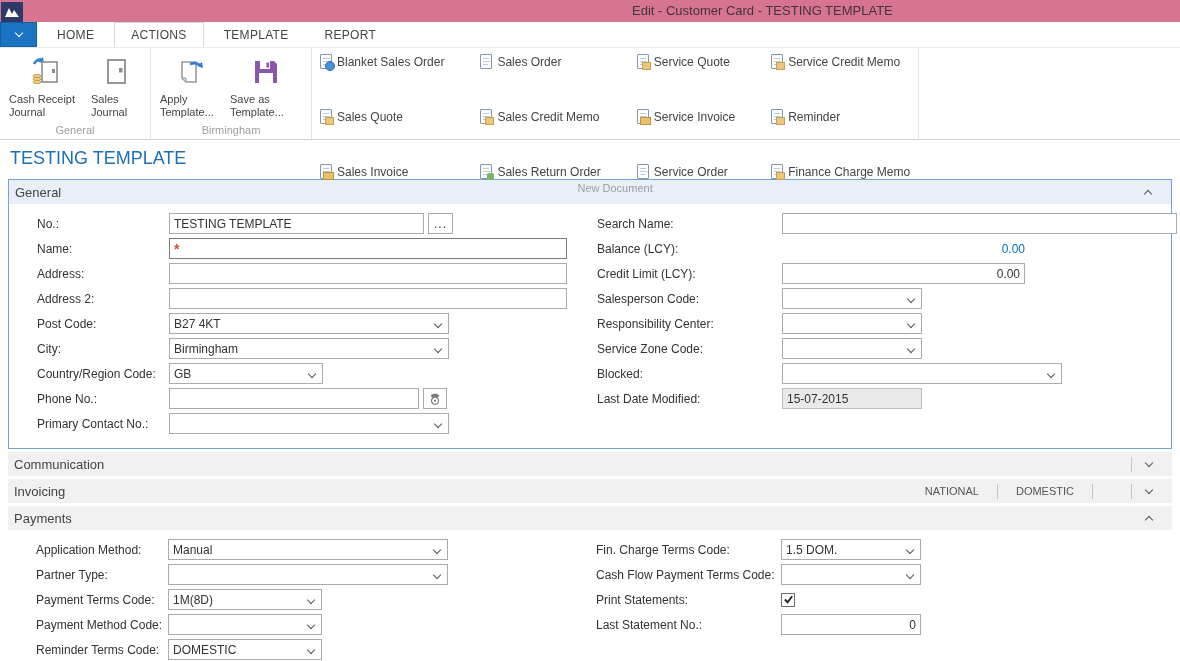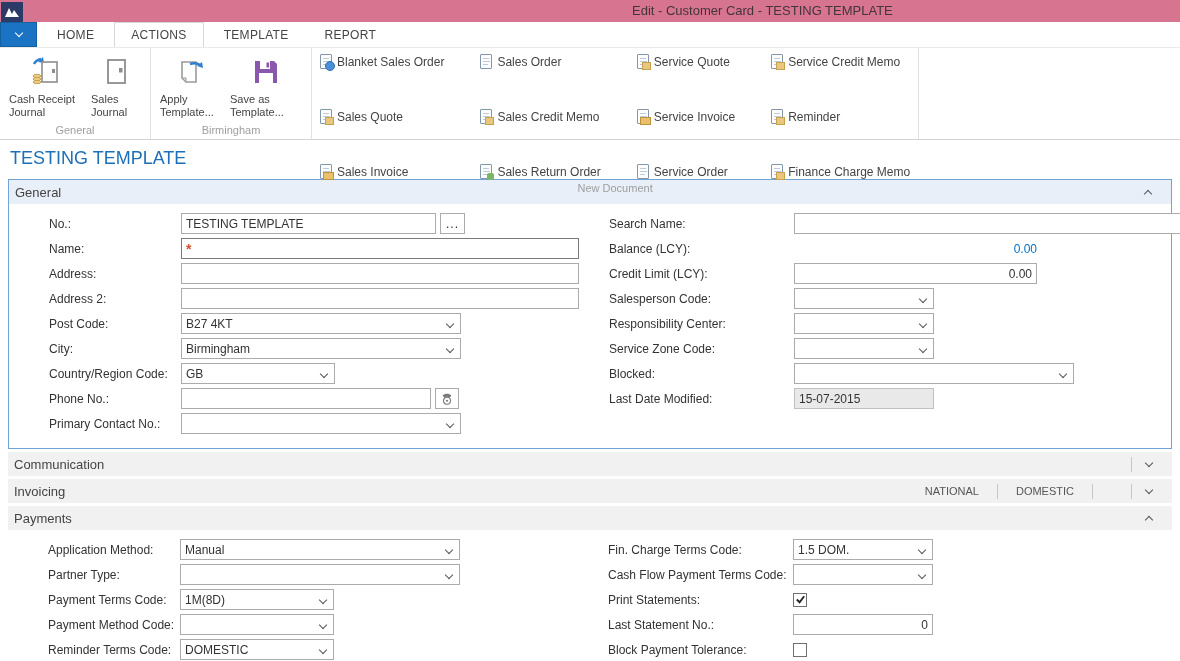--- a/index.html
+++ b/index.html
@@ -51,21 +51,21 @@
   .ft-spacer { flex:1; }
   .ft-sum { font-size:11px; color:#555; padding:0 14px; }
   .vsep { width:1px; height:15px; background:#c6c6c6; margin:0 4px; }
   .chevbtn { width:26px; display:flex; align-items:center; justify-content:center; }
   .chev { display:inline-block; width:6px; height:6px; border-right:1.6px solid #555; border-bottom:1.6px solid #555; transform:rotate(45deg); margin-top:-3px; }
   .chev.up { transform:rotate(-135deg); margin-top:3px; }
   .collapsed-header { margin-top:3px; }
 
   
   .fields { display:flex; padding:7px 0 12px 28px; background:#fff; }
-  .colL { width:560px; flex:0 0 auto;margin-left:12px; }
+  .colL { width:560px; flex:0 0 auto; }
   .colR { flex:1; }
   .frow { display:flex; align-items:center; height:25px; }
   .frow > label { width:132px; flex:0 0 auto; font-size:12px; color:#333; }
   .colR .frow > label { width:185px; }
   .fbox { display:flex; align-items:center; height:21px; border:1px solid #ababab; background:#fff; }
   .fbox input { flex:1; min-width:0; border:none; outline:none; padding:0 4px; font-family:"Liberation Sans",sans-serif; font-size:12px; color:#333; background:transparent; }
   .fbox input.num { text-align:right; }
   .fbox .dchev { flex:0 0 auto; margin:0 7px 0 2px; }
   .fbox.disabled { background:#e9e9e9; border-color:#c0c0c0; }
   .req { color:#d2522e; font-weight:bold; font-size:14px; margin-left:4px; line-height:1; }
@@ -441,20 +441,16 @@
               <polyline points="2,6 5,9 10,2.5" fill="none" stroke="#222" stroke-width="2"></polyline>
             </svg>
         </span>
       </div>
       <div class="frow">
         <label>Last Statement No.:</label>
         <span class="fbox w140">
             <input class="num" value="0" style="">
           </span>
       </div>
-      <div class="frow">
-        <label>Block Payment Tolerance:</label>
-        <span class="checkbox"></span>
-      </div>
 
     </div>
   </div>
 </div>
 
 </body></html>

